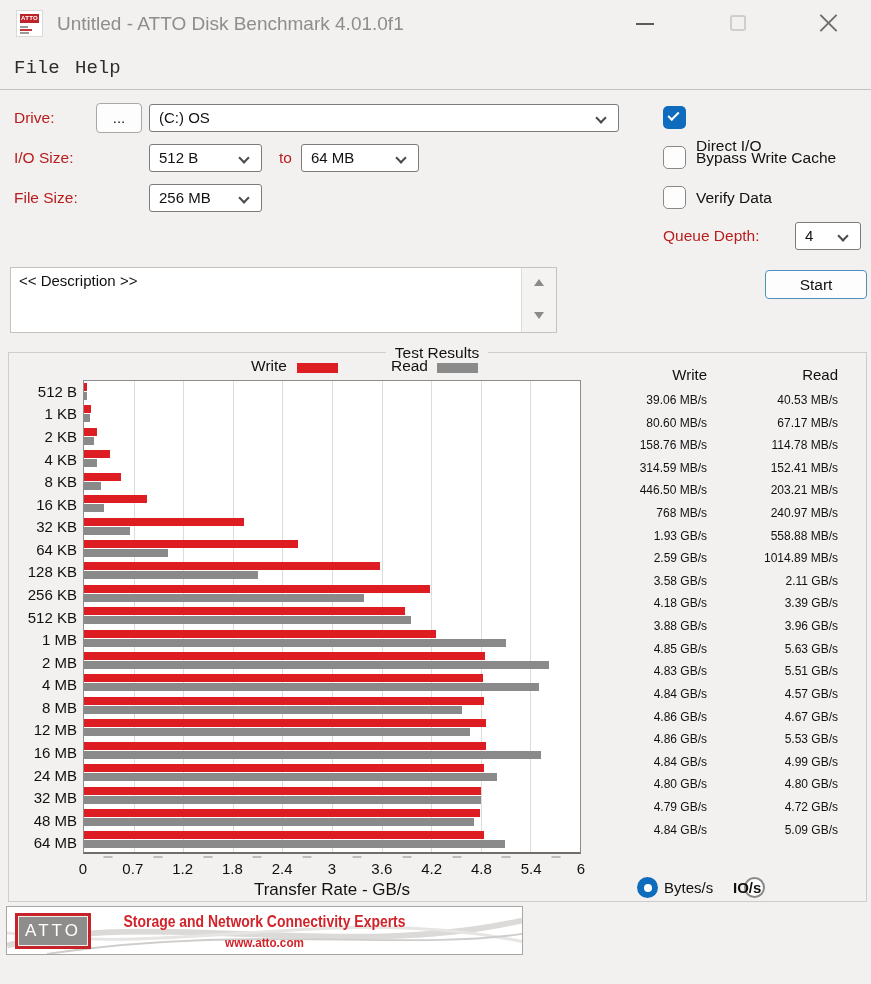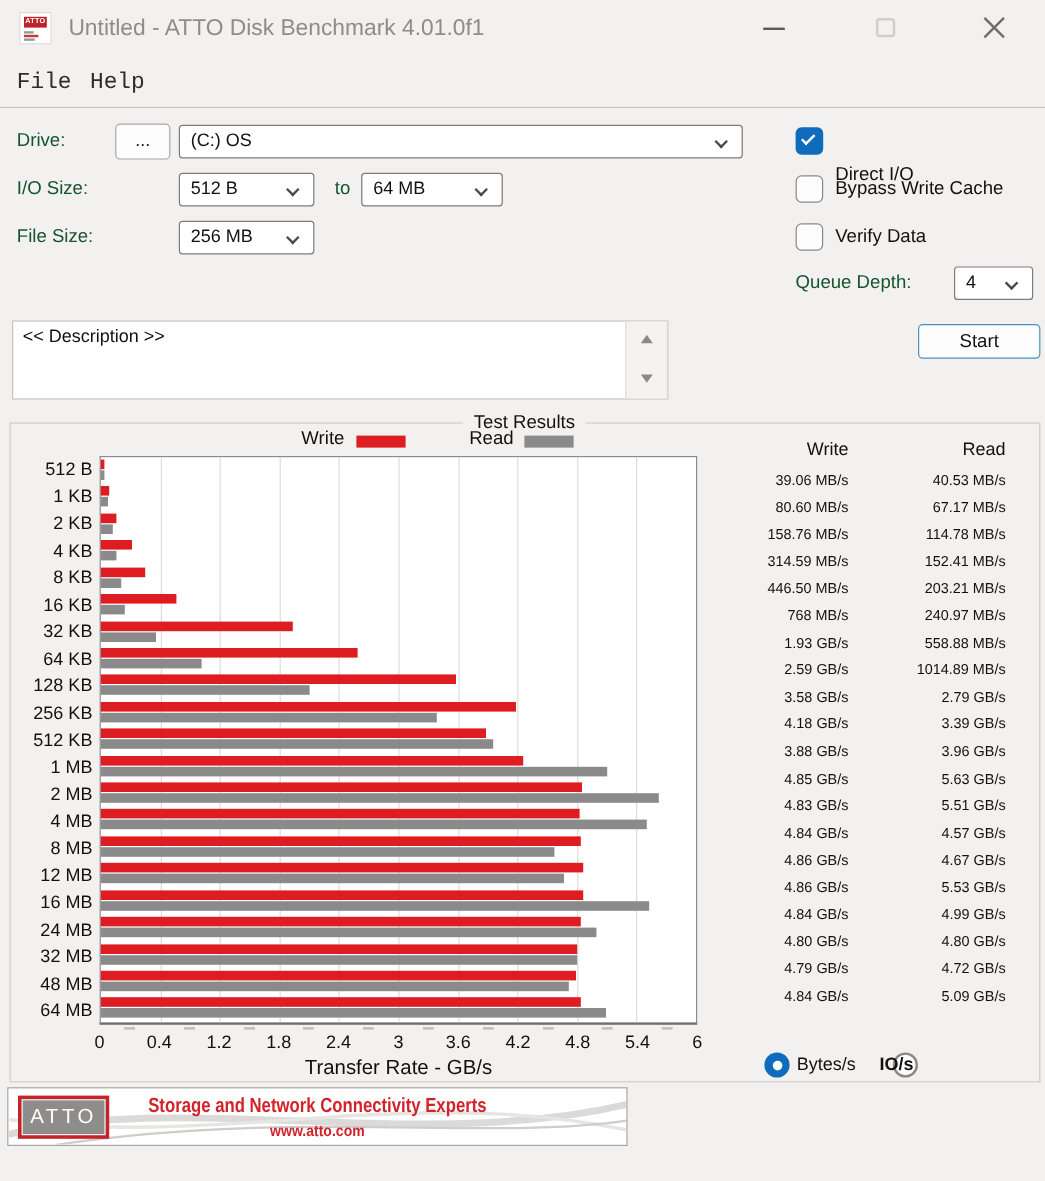--- a/index.html
+++ b/index.html
@@ -29,21 +29,21 @@
   .btn-close .x1 { transform:rotate(45deg); }
   .btn-close .x2 { transform:rotate(-45deg); }
 
   
   .menubar { left:0; top:47px; width:871px; height:43px; border-bottom:1px solid #c5c3c1;font-family:Liberation Mono, monospace; }
   .menu-item { position:absolute; top:0; height:42px; line-height:42px; font-size:19px; color:#2f2d2b; cursor:default; }
   .menu-file { left:14px; }
   .menu-help { left:75px; }
 
   
-  .ctl-label { font-size:15.5px; height:28px; line-height:28px; color:#14532d; white-space:nowrap; }
+  .ctl-label { font-size:15.5px; height:28px; line-height:28px; color:#b91c1c; white-space:nowrap; }
   .drive-label { left:14px; top:104px; }
   .io-label    { left:14px; top:144px; }
   .file-label  { left:14px; top:184px; }
   .to-label    { left:279px; top:144px; }
   .queue-label { left:663px; top:222px; }
 
   .btn { background:#fdfdfd; border:1px solid #aaa8a6; border-radius:4px; font-size:15px; text-align:center; cursor:default; }
   .browse-button { left:96px; top:103px; width:46px; height:30px; line-height:27px; }
   .start-button  { left:765px; top:270px; width:102px; height:29px; line-height:27px; border:1px solid #4e8fbe; font-size:15.5px; }
 
@@ -329,21 +329,21 @@
       <div class="bar write" style="width: 79.8333%; background: rgb(221, 29, 33);"></div>
       <div class="bar read" style="width: 78.6667%; background: rgb(138, 138, 138);"></div>
     </div>
     <div class="bar-row" style="height: 4.7619%;">
       <div class="bar write" style="width: 80.6667%; background: rgb(221, 29, 33);"></div>
       <div class="bar read" style="width: 84.8333%; background: rgb(138, 138, 138);"></div>
     </div>
   </div>
 <div class="abs chart-xlabels">
     <div class="xlabel" style="left: 0%;">0</div>
-    <div class="xlabel" style="left: 10%;">0.4</div>
+    <div class="xlabel" style="left: 10%;">0.7</div>
     <div class="xlabel" style="left: 20%;">1.2</div>
     <div class="xlabel" style="left: 30%;">1.8</div>
     <div class="xlabel" style="left: 40%;">2.4</div>
     <div class="xlabel" style="left: 50%;">3</div>
     <div class="xlabel" style="left: 60%;">3.6</div>
     <div class="xlabel" style="left: 70%;">4.2</div>
     <div class="xlabel" style="left: 80%;">4.8</div>
     <div class="xlabel" style="left: 90%;">5.4</div>
     <div class="xlabel" style="left: 100%;">6</div>
     <div class="minortick" style="left: 5%;"></div>
@@ -389,21 +389,21 @@
     <div class="val-row">
       <div class="val-cell w">1.93 GB/s</div>
       <div class="val-cell r">558.88 MB/s</div>
     </div>
     <div class="val-row">
       <div class="val-cell w">2.59 GB/s</div>
       <div class="val-cell r">1014.89 MB/s</div>
     </div>
     <div class="val-row">
       <div class="val-cell w">3.58 GB/s</div>
-      <div class="val-cell r">2.79 GB/s</div>
+      <div class="val-cell r">2.11 GB/s</div>
     </div>
     <div class="val-row">
       <div class="val-cell w">4.18 GB/s</div>
       <div class="val-cell r">3.39 GB/s</div>
     </div>
     <div class="val-row">
       <div class="val-cell w">3.88 GB/s</div>
       <div class="val-cell r">3.96 GB/s</div>
     </div>
     <div class="val-row">

